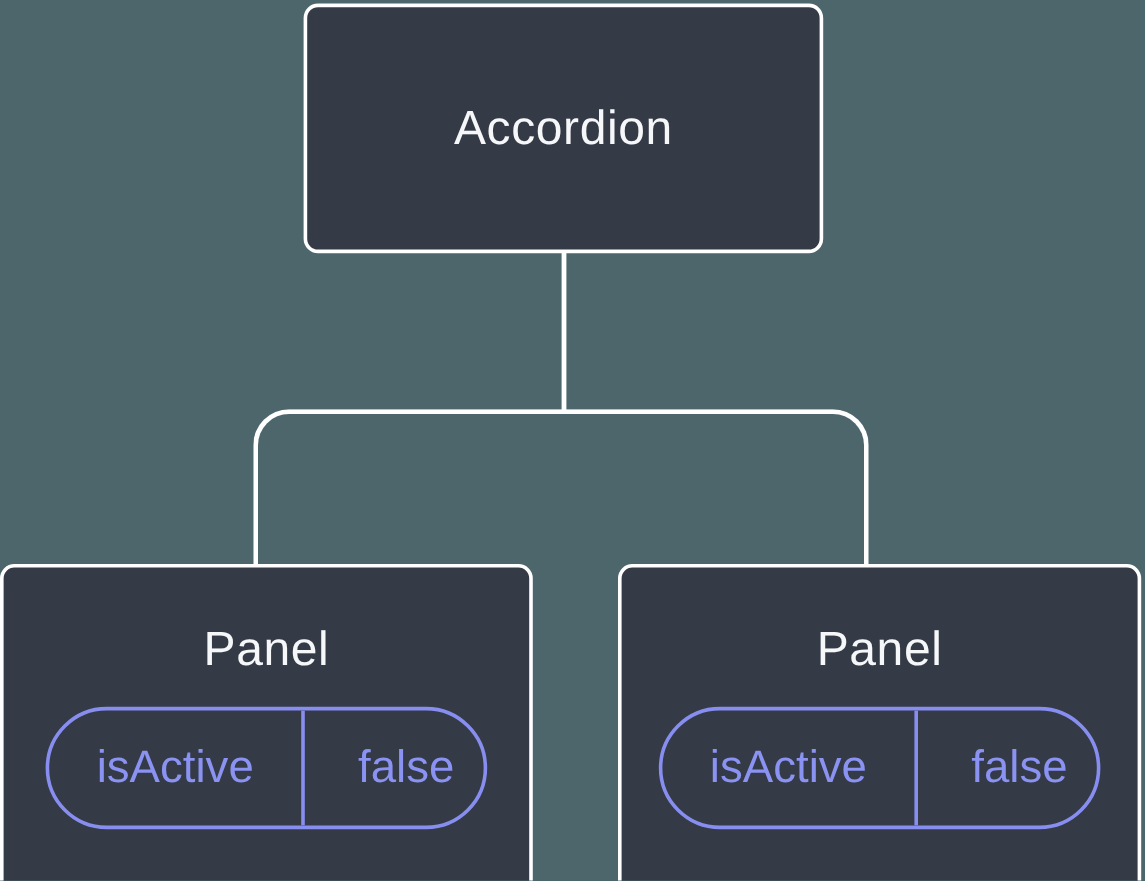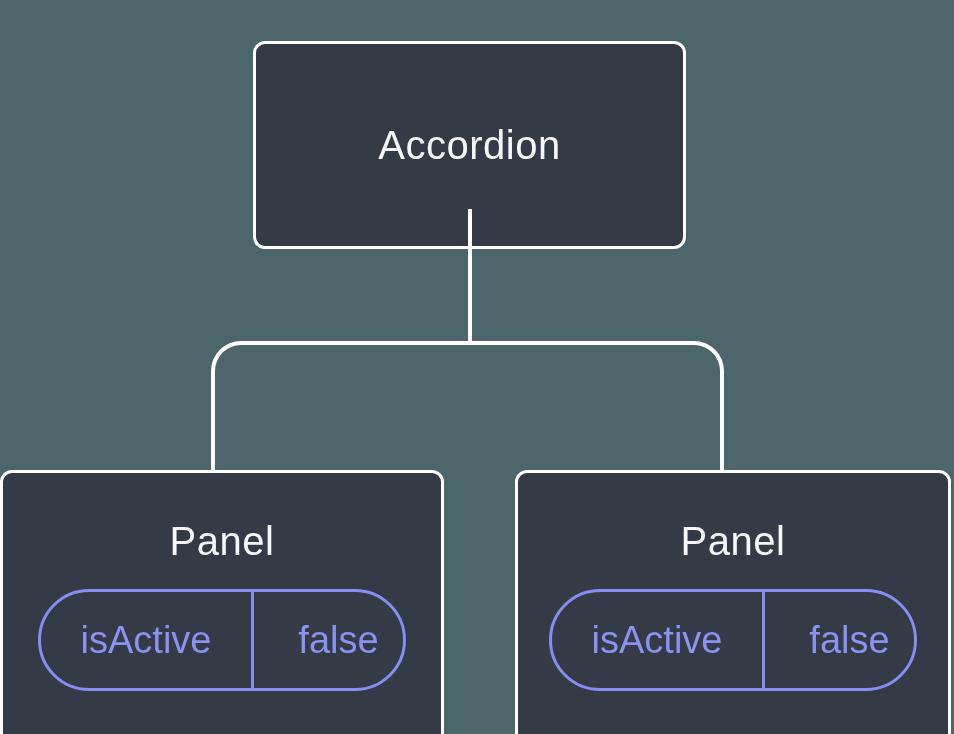--- a/index.html
+++ b/index.html
@@ -23,21 +23,20 @@
     border-radius: 12px;
   }
   .node-root {
     left: 253px;
     top: 3px;
     width: 433px;
     height: 208px;
     display: flex;
     align-items: center;
     justify-content: center;
-    margin-top: 38px;
   }
   .node-title {
     color: var(--title-text, #F6F7F9);
     font-size: 40px;
     line-height: 52px;
     font-weight: 400;
     letter-spacing: 0.5px;
   }
   
   .connector-stem {

